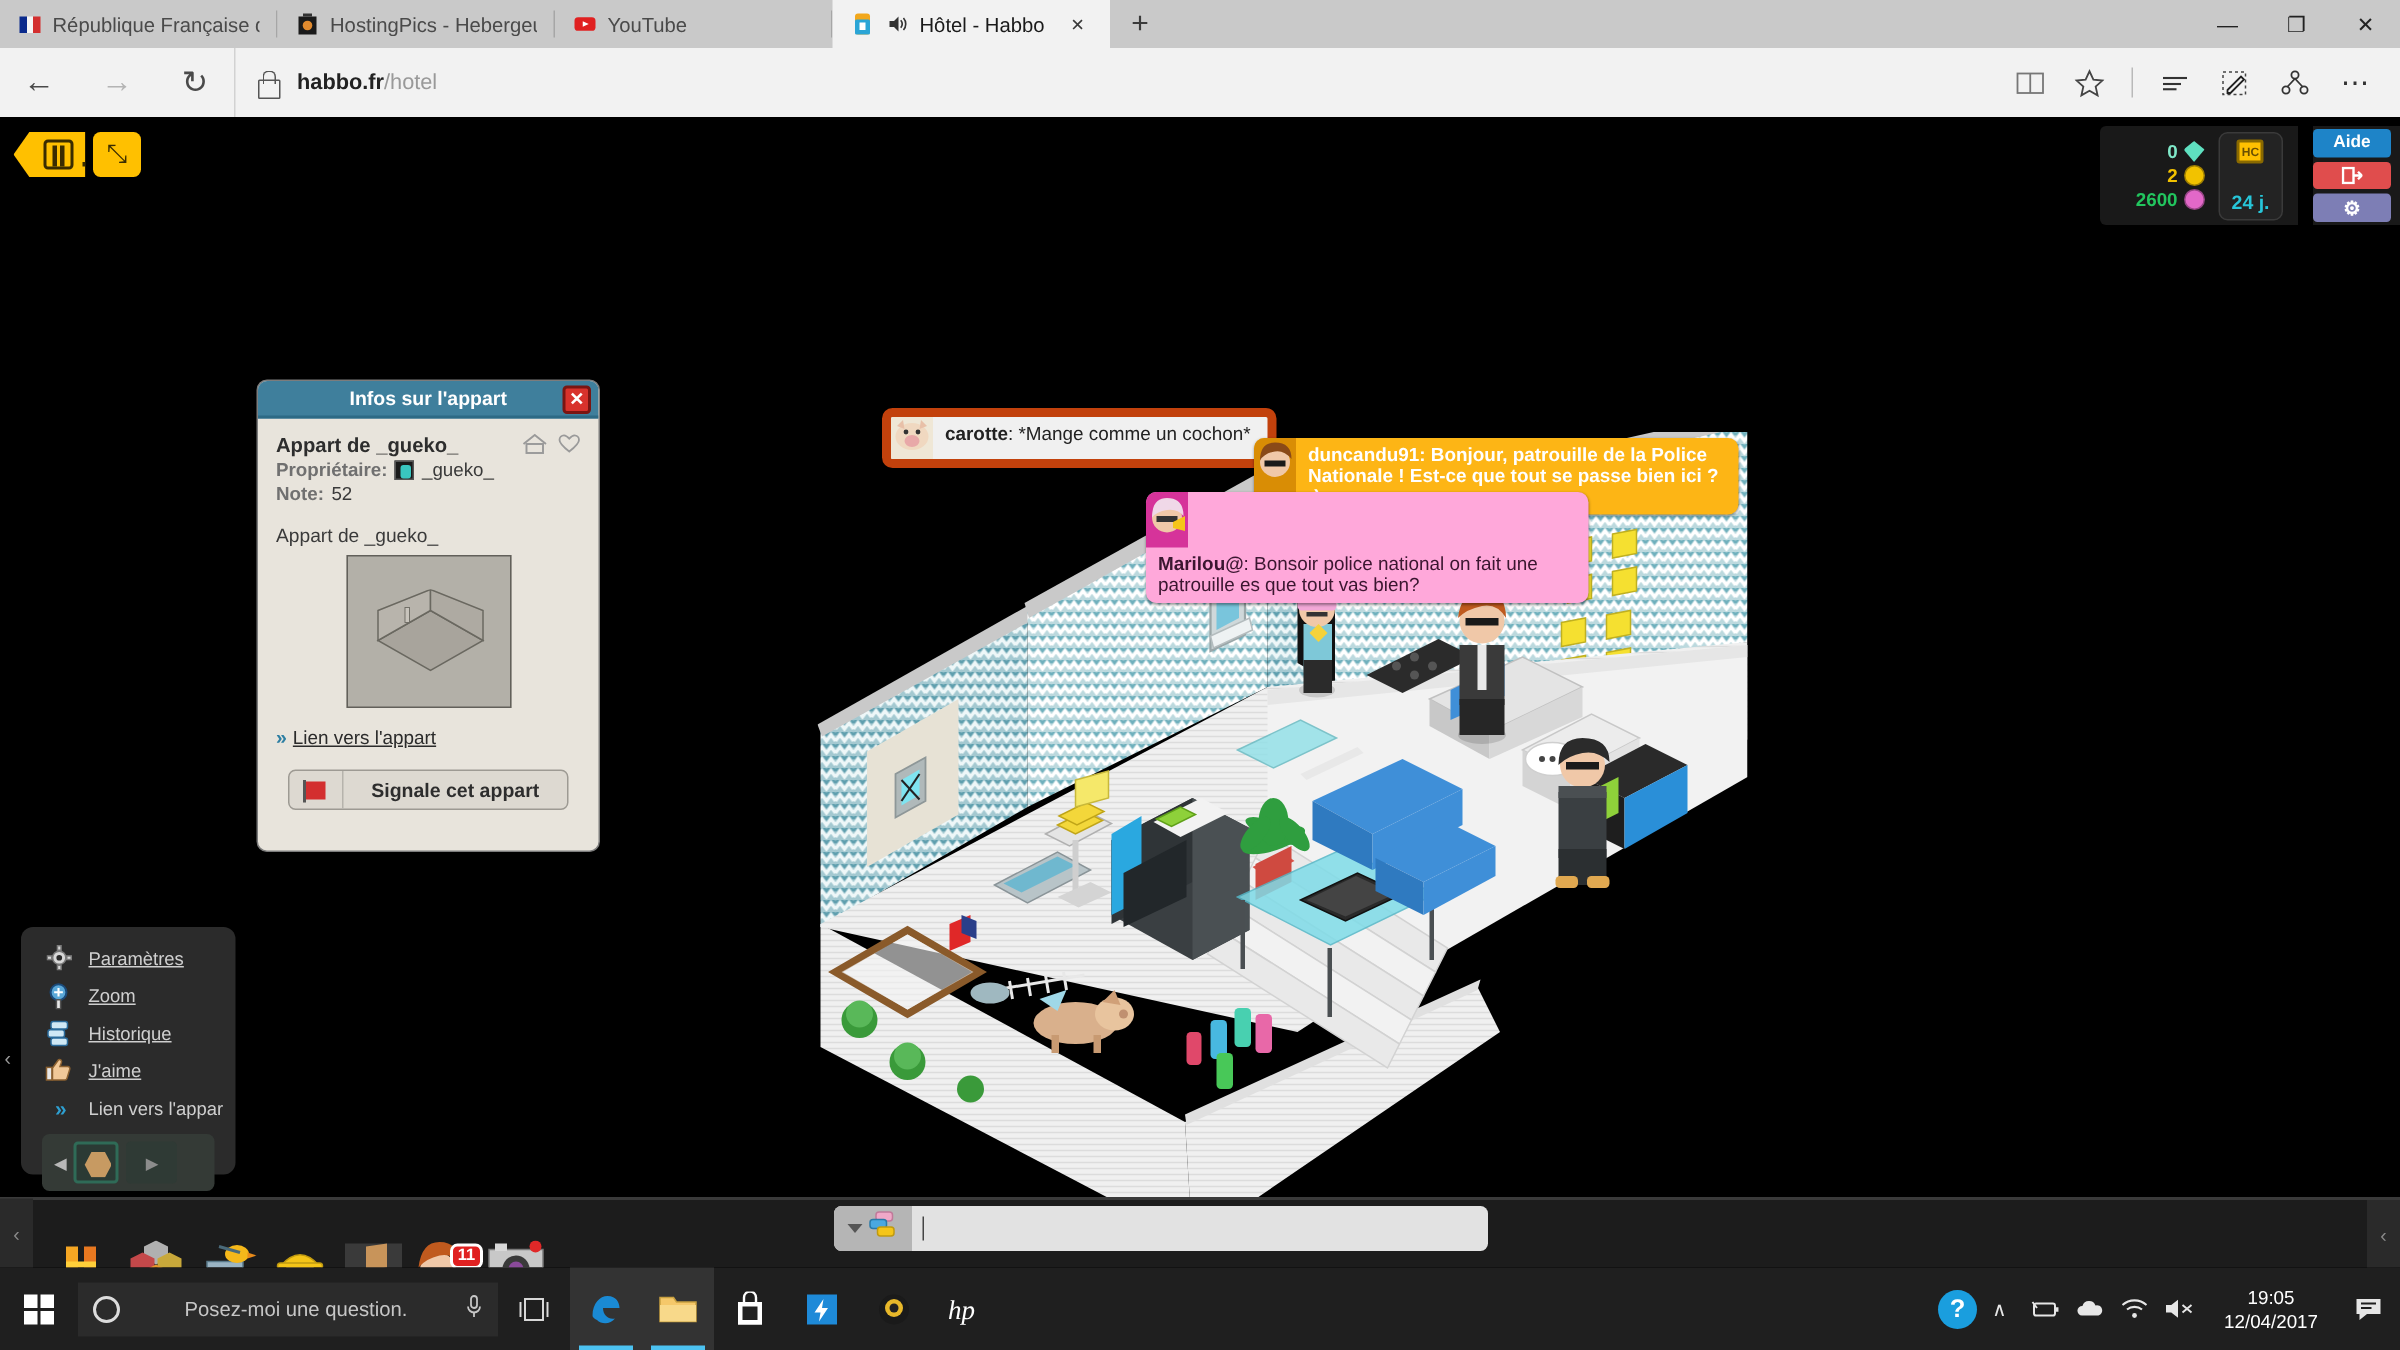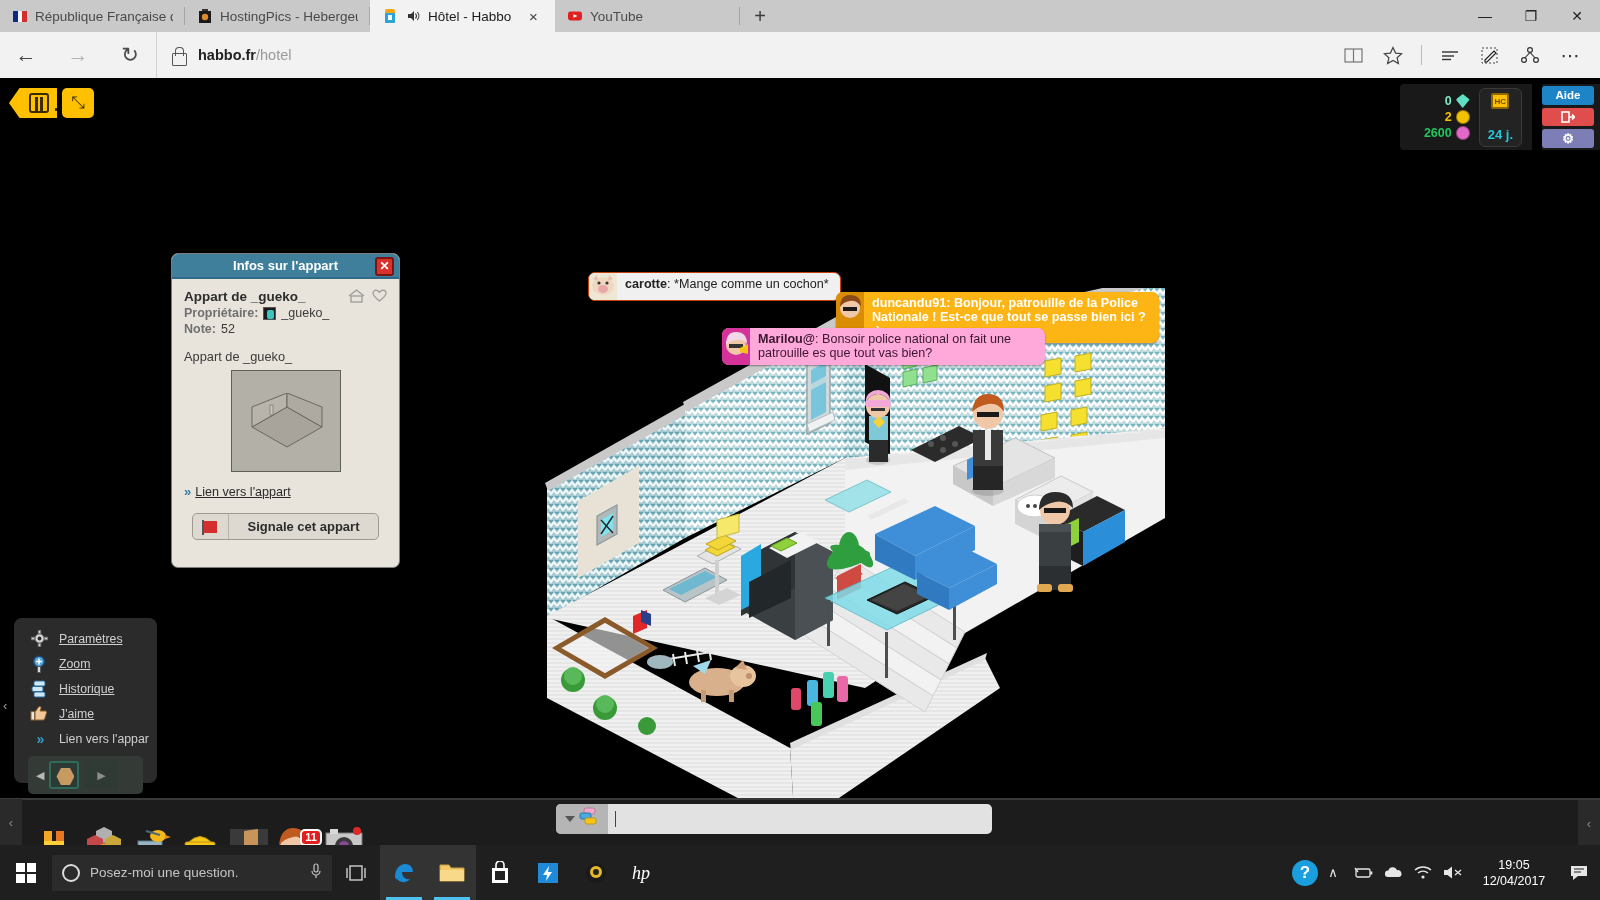--- a/index.html
+++ b/index.html
@@ -82,28 +82,28 @@
 
   
   .bubble { position:absolute; display:flex; align-items:stretch; border-radius:7px; overflow:hidden;
             box-shadow:0 1px 2px #00000066; }
   .bubble .av { width:28px; flex:0 0 28px; position:relative; }
   .bubble .txt { padding:4px 11px 5px 8px; font-size:12.6px; line-height:14px; max-width:295px; }
   .bubble .txt .who { font-weight:bold; }
   .bubble:after { content:""; position:absolute; left:34px; bottom:-6px; width:0; height:0;
                   border-left:7px solid transparent; border-right:7px solid transparent; }
 
-  #bub-carotte { left:588px; top:194px; background:#f0f0f0; color:#222; border:1px solid #c2410c; }
+  #bub-carotte { left:588px; top:194px; background:#f0f0f0; color:#222; border:6px solid #c2410c; }
   #bub-carotte .av { background:#efe7d6; }
   #bub-carotte:after { border-top:7px solid #f0f0f0; }
   #bub-duncandu { left:836px; top:214px; background:#fdb515; color:#fff; }
   #bub-duncandu .av { background:#d98d05; }
   #bub-duncandu:after { border-top:7px solid #fdb515; }
   #bub-duncandu .txt { font-weight:bold; }
-  #bub-marilou { left:722px; top:250px; background:#ffa8da; color:#3b1630; }
+  #bub-marilou { left:764px; top:250px; background:#ffa8da; color:#3b1630;flex-direction:column; }
   #bub-marilou .av { background:#d6339a; }
   #bub-marilou:after { border-top:7px solid #ffa8da; }
 
   
   #infopanel { position:absolute; left:171px; top:175px; width:229px; height:315px;
                background:#e8e4dc; border-radius:7px; box-shadow:0 2px 6px #00000088; overflow:hidden;
                border:1px solid #7c7c7c; }
   #infohdr { height:25px; background:#3f7f9c; display:flex; align-items:center; justify-content:center;
              position:relative; border-bottom:2px solid #2d6a85; }
   #infohdr .t { color:#fff; font-weight:bold; font-size:13px; }
@@ -178,21 +178,21 @@
   
   #taskbar { position:absolute; left:0; bottom:0; width:1600px; height:55px; background:#1f1f1f;
              display:flex; align-items:center; }
   #startbtn { width:52px; height:55px; display:flex; align-items:center; justify-content:center; }
   #winlogo { width:20px; height:20px; display:grid; grid-template-columns:1fr 1fr; grid-template-rows:1fr 1fr;
              gap:2px; }
   #winlogo i { background:#fff; display:block; }
   #cortana { width:280px; height:36px; background:#2b2b2b; display:flex; align-items:center; gap:10px;
              padding:0 10px; }
   #cortana .ring { width:18px; height:18px; border:2px solid #dcdcdc; border-radius:50%; }
-  #cortana .ph { flex:1; font-size:13.5px; color:#c6c6c6; }
+  #cortana .ph { flex:1; font-size:13.5px; color:#c6c6c6;margin-left:33px; }
   #cortana .mic { color:#c6c6c6; font-size:14px; }
   #taskview { width:48px; height:55px; display:flex; align-items:center; justify-content:center; color:#ddd;
               font-size:15px; }
   #tbapps { display:flex; align-items:center; }
   .tbapp { width:48px; height:55px; display:flex; align-items:center; justify-content:center; position:relative; }
   .tbapp.active { background:#333; }
   .tbapp.active:after { content:""; position:absolute; left:6px; bottom:0; right:6px; height:3px; background:#4cc2f1; }
   #tray { position:absolute; right:0; top:0; height:55px; display:flex; align-items:center; gap:0; }
   #tray .ti { width:30px; height:55px; display:flex; align-items:center; justify-content:center;
               color:#e6e6e6; font-size:13px; }
@@ -225,48 +225,48 @@
         <svg width="16" height="16" viewBox="0 0 16 16">
             <rect x="2" y="3" width="12" height="12" fill="#1a1a1a"></rect>
             <circle cx="8" cy="9" r="3.2" fill="#e08a2e"></circle>
             <rect x="5" y="1" width="6" height="2" fill="#333"></rect>
           </svg>
       </span>
       <span class="label">HostingPics - Hebergeur d'i</span>
       <span class="sep"></span>
     </div>
 
+    <div class="tab inactive">
+      <span class="favicon">
+        <svg width="16" height="16" viewBox="0 0 16 16">
+            <rect x="1" y="3.5" width="14" height="9" rx="2.4" fill="#e02020"></rect>
+            <path d="M6.5 6.2l4 1.8-4 1.8z" fill="#fff"></path>
+          </svg>
+      </span>
+      <span class="label">YouTube</span>
+      <span class="sep"></span>
+    </div>
+
     <div class="tab active">
       <span class="favicon">
         <svg width="16" height="16" viewBox="0 0 16 16">
             <rect x="3" y="1" width="10" height="14" rx="2" fill="#f2a71b"></rect>
             <rect x="3" y="5" width="10" height="10" rx="1" fill="#2aa5d6"></rect>
             <rect x="6" y="7" width="4" height="5" fill="#fff"></rect>
           </svg>
       </span>
       <span class="favicon">
         <svg width="16" height="16" viewBox="0 0 16 16">
             <path d="M3 6h3l3-3v10l-3-3H3z" fill="#333"></path>
             <path d="M10.5 5.5a4 4 0 010 5" stroke="#333" fill="none" stroke-width="1.1"></path>
             <path d="M12.3 4a6 6 0 010 8" stroke="#333" fill="none" stroke-width="1.1"></path>
           </svg>
       </span>
       <span class="label">Hôtel - Habbo</span>
       <span class="tabclose">×</span>
-    </div>
-
-    <div class="tab inactive">
-      <span class="favicon">
-        <svg width="16" height="16" viewBox="0 0 16 16">
-            <rect x="1" y="3.5" width="14" height="9" rx="2.4" fill="#e02020"></rect>
-            <path d="M6.5 6.2l4 1.8-4 1.8z" fill="#fff"></path>
-          </svg>
-      </span>
-      <span class="label">YouTube</span>
-      <span class="sep"></span>
     </div>
 
     <div class="newtab">+</div>
 
     <div class="wincontrols">
       <div>—</div>
       <div>❐</div>
       <div>✕</div>
     </div>
   </div>

